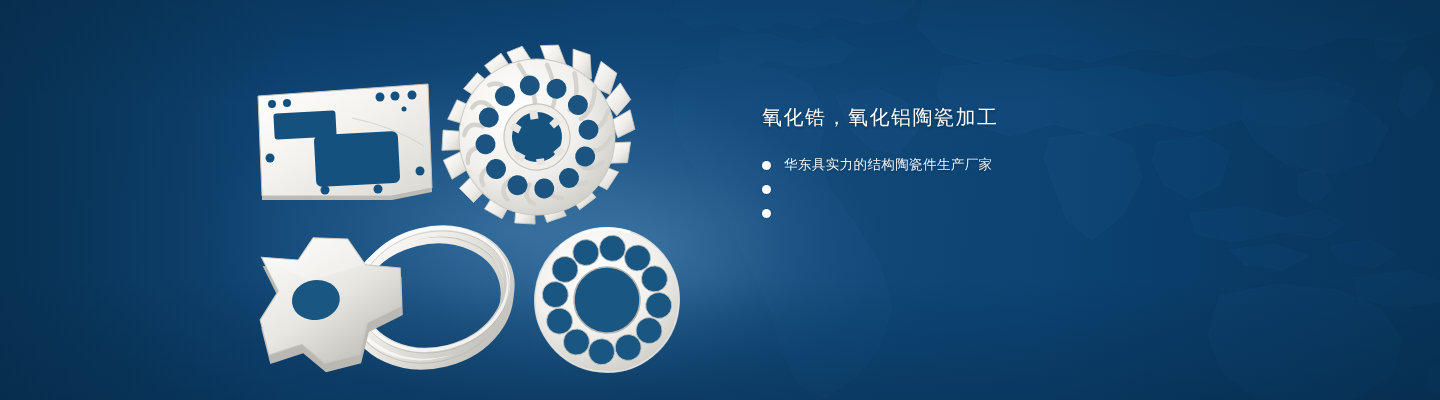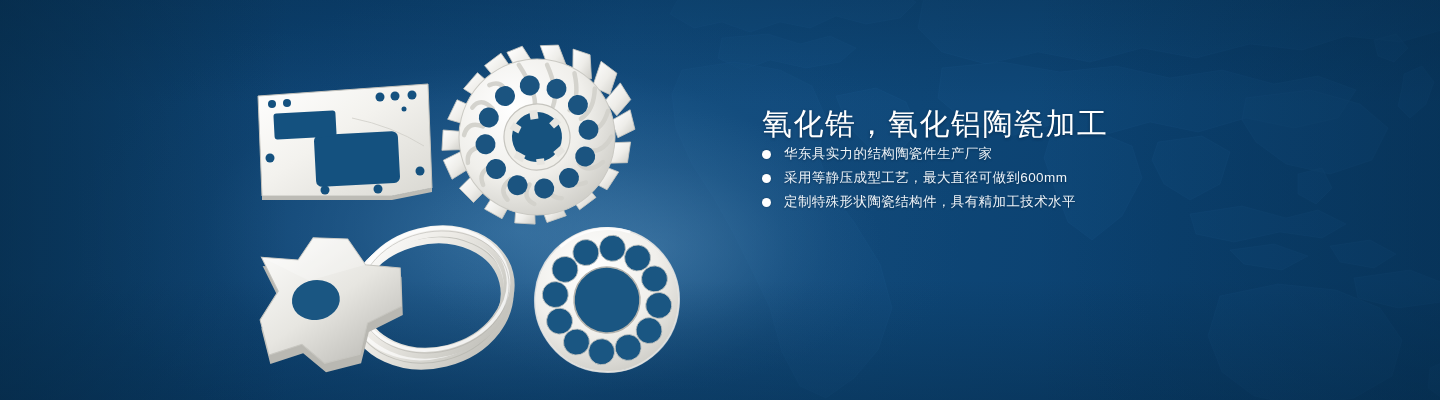--- a/index.html
+++ b/index.html
@@ -77,28 +77,29 @@
   .products svg { width:100%; height:100%; display:block; }
 
   
   .text-block {
     position:absolute;
     left:762px; top:104px;
     width:640px;
   }
   .headline {
     color:#ffffff;
-    font-size:30px;
+    font-size:20px;
     font-weight:400;
     letter-spacing:1.5px;
     line-height:1.3;
     text-shadow:0 1px 3px rgba(0,20,40,0.45);
     white-space:nowrap;
   }
   .bullets {
+    margin-top:24px;
     list-style:none;
   }
   .bullet {
     display:flex;
     align-items:center;
     height:22px;
     margin-bottom:2px;
   }
   .bullet-dot {
     width:9px; height:9px;
@@ -351,22 +352,20 @@
   <div class="text-block">
     <div class="headline">氧化锆，氧化铝陶瓷加工</div>
 
     <ul class="bullets">
       <li class="bullet">
         <span class="bullet-dot"></span>
         <span class="bullet-text">华东具实力的结构陶瓷件生产厂家</span>
       </li>
       <li class="bullet">
         <span class="bullet-dot"></span>
-        <span class="bullet-text">采用等静压成型工艺，最大直径可做到600mm</span>
       </li>
       <li class="bullet">
         <span class="bullet-dot"></span>
-        <span class="bullet-text">定制特殊形状陶瓷结构件，具有精加工技术水平</span>
       </li>
     </ul>
   </div>
 
 </div>
 
 </body></html>

